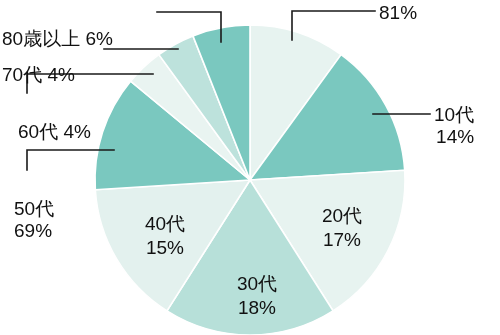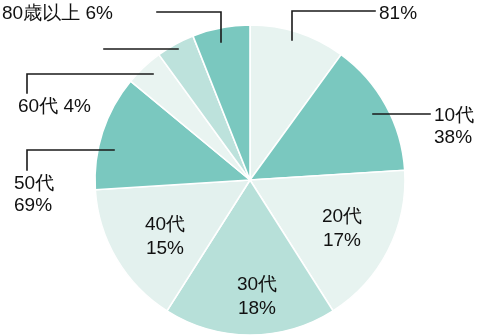--- a/index.html
+++ b/index.html
@@ -37,21 +37,21 @@
   .callout {
     position: absolute;
     font-family: "Liberation Sans", "DejaVu Sans", sans-serif;
     font-size: 19px;
     line-height: 1.18;
     color: #111111;
     white-space: nowrap;
     letter-spacing: 0px;
   }
   .callout.right { text-align: left; }
-  .callout.left  { text-align: left; }
+  .callout.left  { text-align: left; margin-top: 26px; }
 </style>
 </head>
 <body>
 
 <div id="stage">
 
   <svg id="chart-svg" viewBox="0 0 500 335">
 
     <g>
 
@@ -98,29 +98,32 @@
 
       <text class="slice-label-in" x="165" y="230">40代</text>
       <text class="slice-label-in" x="165" y="254">15%</text>
     </g>
   </svg>
 
   <div class="callout right" style="left:379px; top:2px;">
     <div>81%</div>
   </div>
 
-  <div class="callout right" style="left:434px; top:104px;">
+  <div class="callout right" style="left:434px; top:104px;text-align:right;">
     <div>10代</div>
-    <div>38%</div>
+    <div>14%</div>
   </div>
 
   <div class="callout left" style="left:2px; top:2px;">
     <div>80歳以上 6%</div>
   </div>
 
+  <div class="callout left" style="left:2px; top:38px;">
+    <div>70代 4%</div>
+  </div>
 
   <div class="callout left" style="left:18px; top:95px;">
     <div>60代 4%</div>
   </div>
 
   <div class="callout left" style="left:14px; top:172px;">
     <div>50代</div>
     <div>69%</div>
   </div>
 

